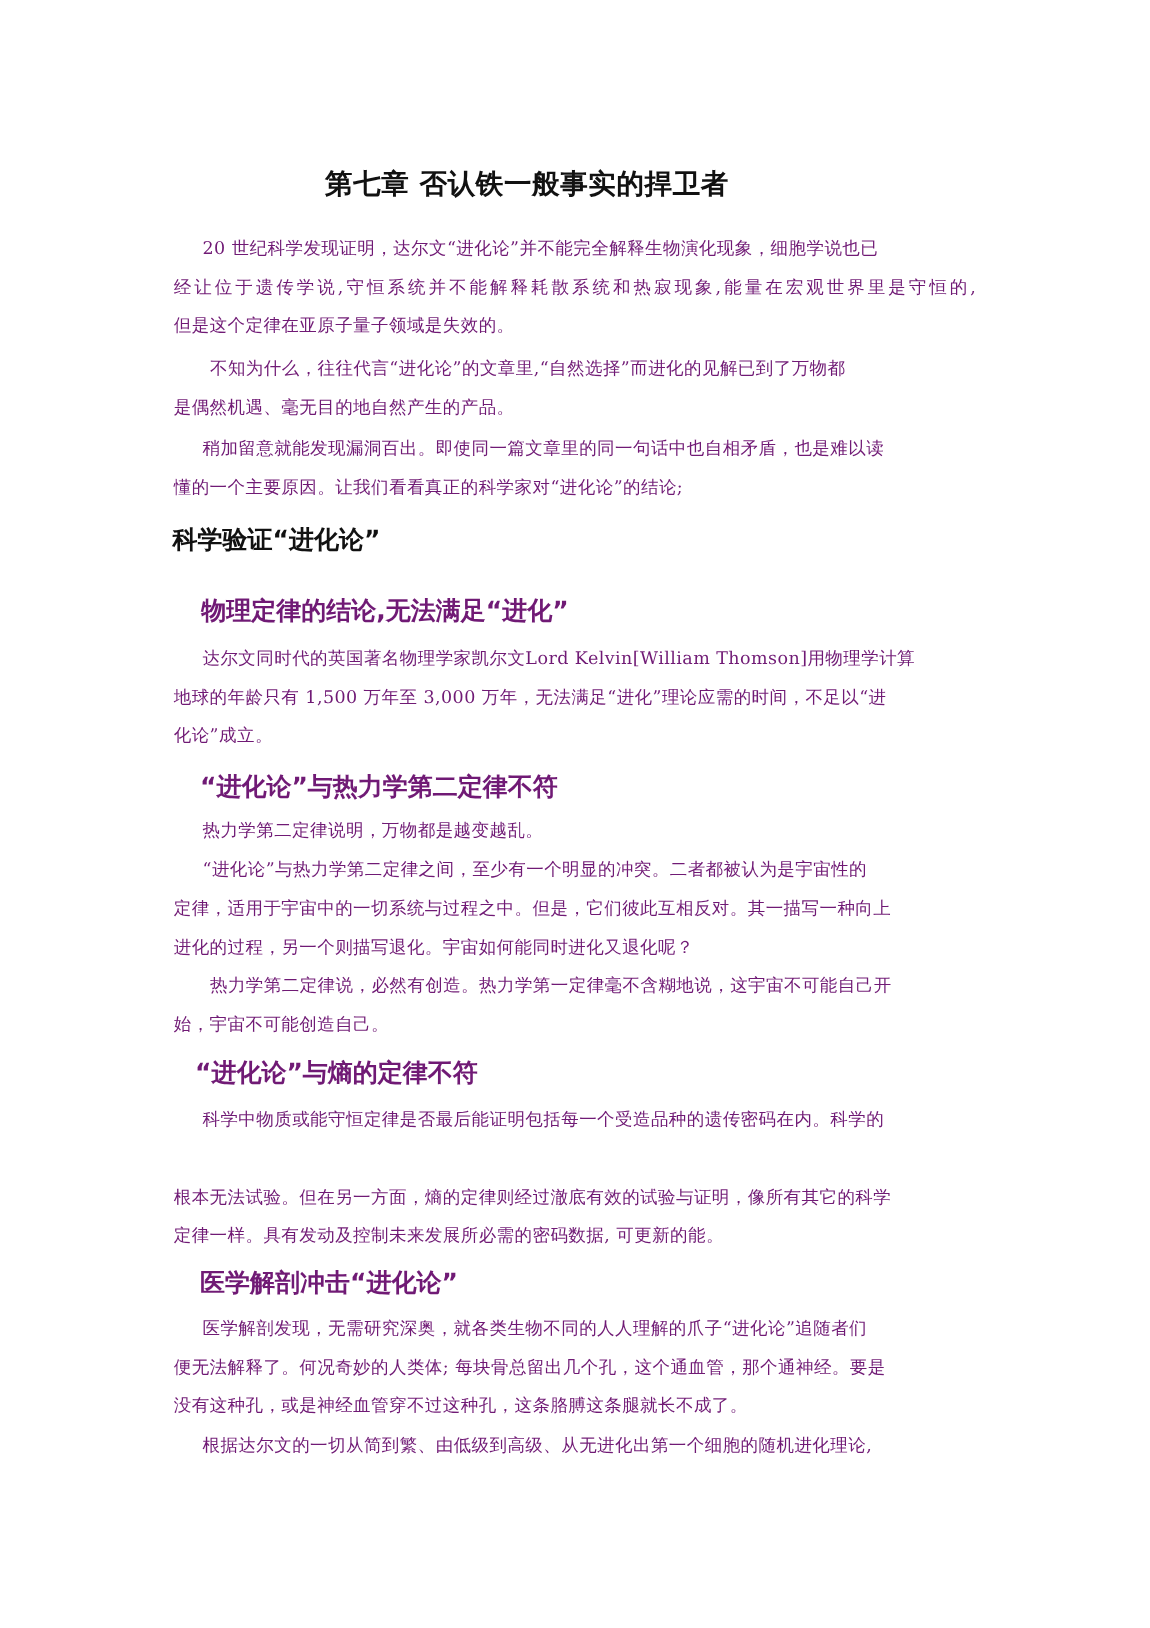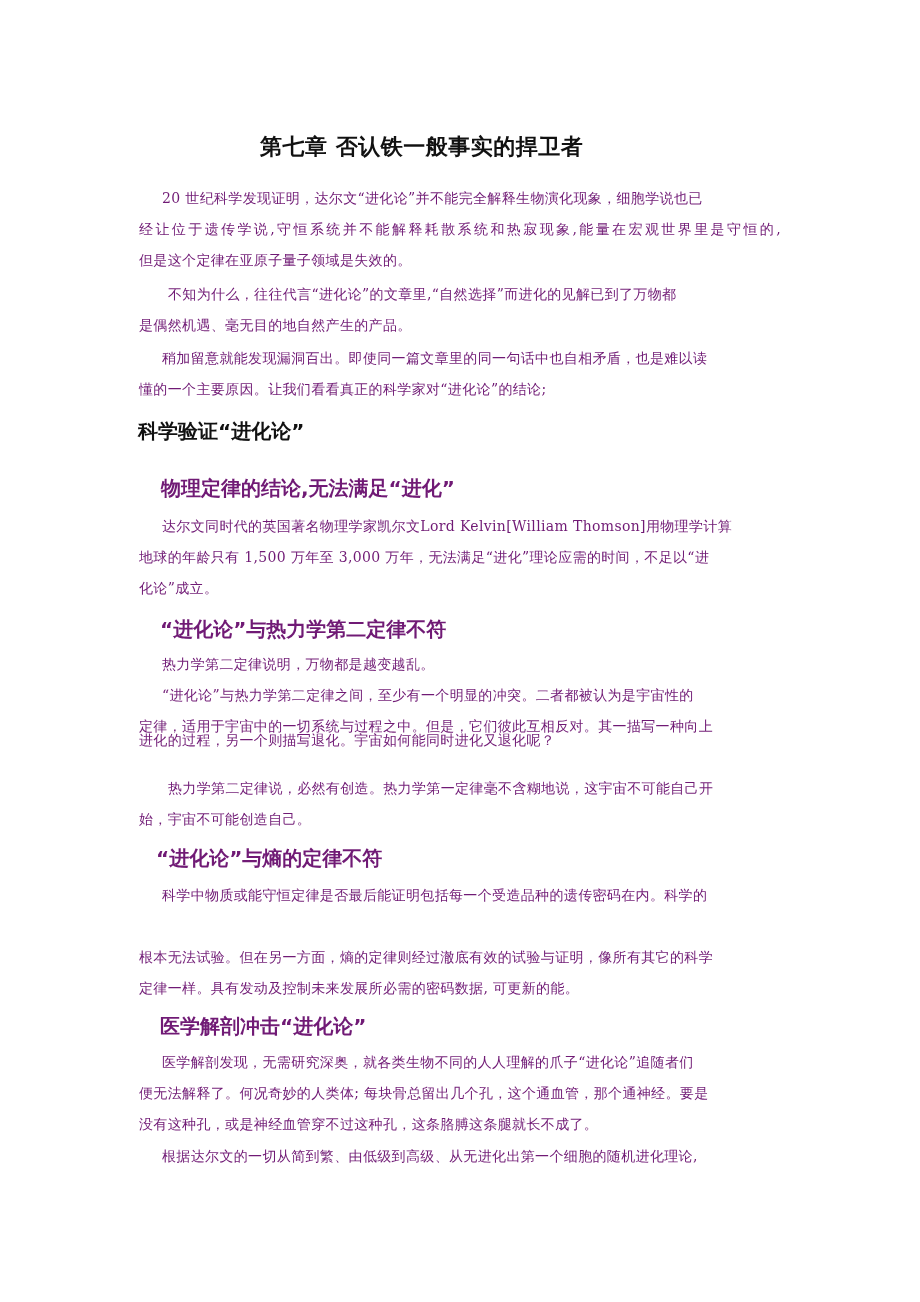--- a/index.html
+++ b/index.html
@@ -74,21 +74,21 @@
 
   <div class="abs h2" style="left:161px; top:475px;">物理定律的结论,无法满足“进化”</div>
   <div class="abs line" style="left:162px; top:518px;">达尔文同时代的英国著名物理学家凯尔文Lord Kelvin[William Thomson]用物理学计算</div>
   <div class="abs line" style="left:139px; top:549px;">地球的年龄只有 1,500 万年至 3,000 万年，无法满足“进化”理论应需的时间，不足以“进</div>
   <div class="abs line" style="left:139px; top:580px;">化论”成立。</div>
 
   <div class="abs h2" style="left:160px; top:616px;">“进化论”与热力学第二定律不符</div>
   <div class="abs line" style="left:162px; top:656px;">热力学第二定律说明，万物都是越变越乱。</div>
   <div class="abs line" style="left:162px; top:687px;">“进化论”与热力学第二定律之间，至少有一个明显的冲突。二者都被认为是宇宙性的</div>
   <div class="abs line" style="left:139px; top:718px;">定律，适用于宇宙中的一切系统与过程之中。但是，它们彼此互相反对。其一描写一种向上</div>
-  <div class="abs line" style="left:139px; top:732px;text-align:right;">进化的过程，另一个则描写退化。宇宙如何能同时进化又退化呢？</div>
+  <div class="abs line" style="left:139px; top:749px;text-align:right;">进化的过程，另一个则描写退化。宇宙如何能同时进化又退化呢？</div>
   <div class="abs line" style="left:168px; top:780px;">热力学第二定律说，必然有创造。热力学第一定律毫不含糊地说，这宇宙不可能自己开</div>
   <div class="abs line" style="left:139px; top:811px;">始，宇宙不可能创造自己。</div>
 
   <div class="abs h2" style="left:156px; top:845px;">“进化论”与熵的定律不符</div>
   <div class="abs line" style="left:162px; top:887px;">科学中物质或能守恒定律是否最后能证明包括每一个受造品种的遗传密码在内。科学的</div>
   <div class="abs line" style="left:139px; top:949px;">根本无法试验。但在另一方面，熵的定律则经过澈底有效的试验与证明，像所有其它的科学</div>
   <div class="abs line" style="left:139px; top:980px;">定律一样。具有发动及控制未来发展所必需的密码数据, 可更新的能。</div>
 
   <div class="abs h2" style="left:160px; top:1013px;">医学解剖冲击“进化论”</div>
   <div class="abs line" style="left:162px; top:1054px;">医学解剖发现，无需研究深奥，就各类生物不同的人人理解的爪子“进化论”追随者们</div>

